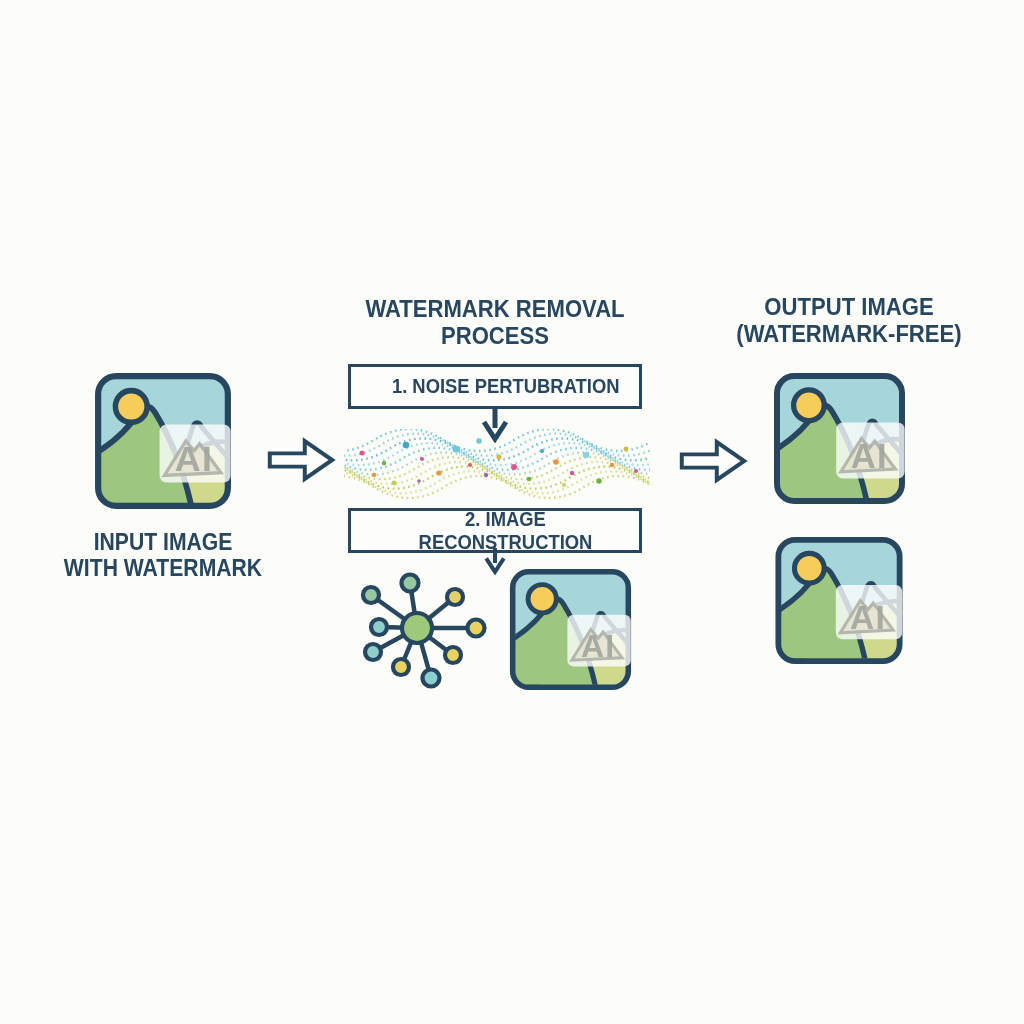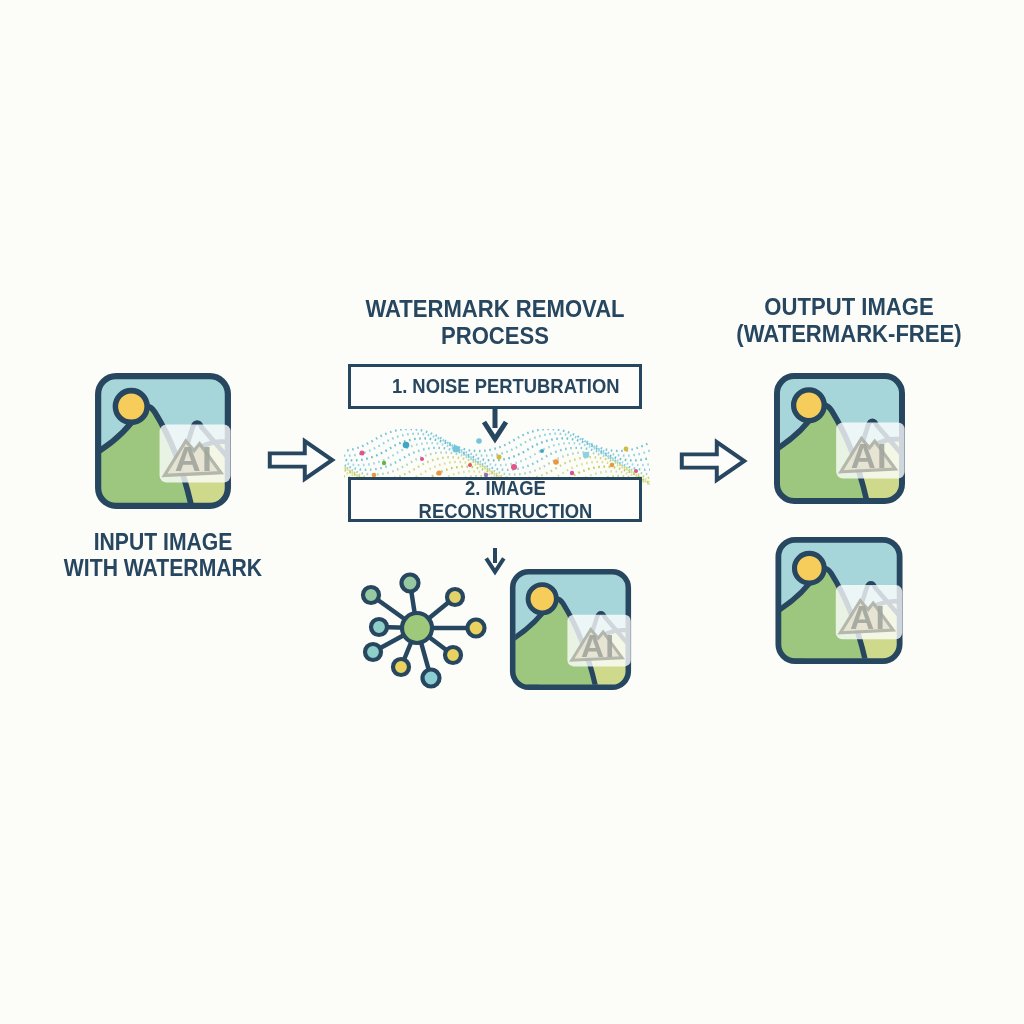--- a/index.html
+++ b/index.html
@@ -142,21 +142,21 @@
         <circle cx="282" cy="20" r="2.4" fill="#d4b93f"></circle>
       <circle cx="292" cy="42" r="2" fill="#e0558a"></circle>
         <circle cx="30" cy="46" r="2.3" fill="#e8973f"></circle>
       <circle cx="50" cy="54" r="2.4" fill="#c2ca58"></circle>
         <circle cx="135" cy="12" r="2.8" fill="#74c4da"></circle>
       <circle cx="220" cy="56" r="2.2" fill="#ccd67f"></circle>
         <circle cx="75" cy="52" r="1.8" fill="#9a6bb5"></circle>
     </g>
   </svg>
 
-  <div class="step-box" style="top:477px">
+  <div class="step-box" style="top:508px">
     <span class="cond">2. IMAGE RECONSTRUCTION</span>
   </div>
 
   <svg class="abs" style="left:483px;top:546px" width="24" height="31" viewBox="0 0 30 38">
     <path d="M15 2 L15 21 M4 15 L15 32 L26 15" fill="none" stroke="#27465f" stroke-width="5"></path>
   </svg>
 
   <svg class="abs" style="left:352px;top:572px" width="135" height="120" viewBox="0 0 135 120">
     <g stroke="#27465f" stroke-width="4.5">
       <line x1="65" y1="56" x2="58" y2="11"></line>

